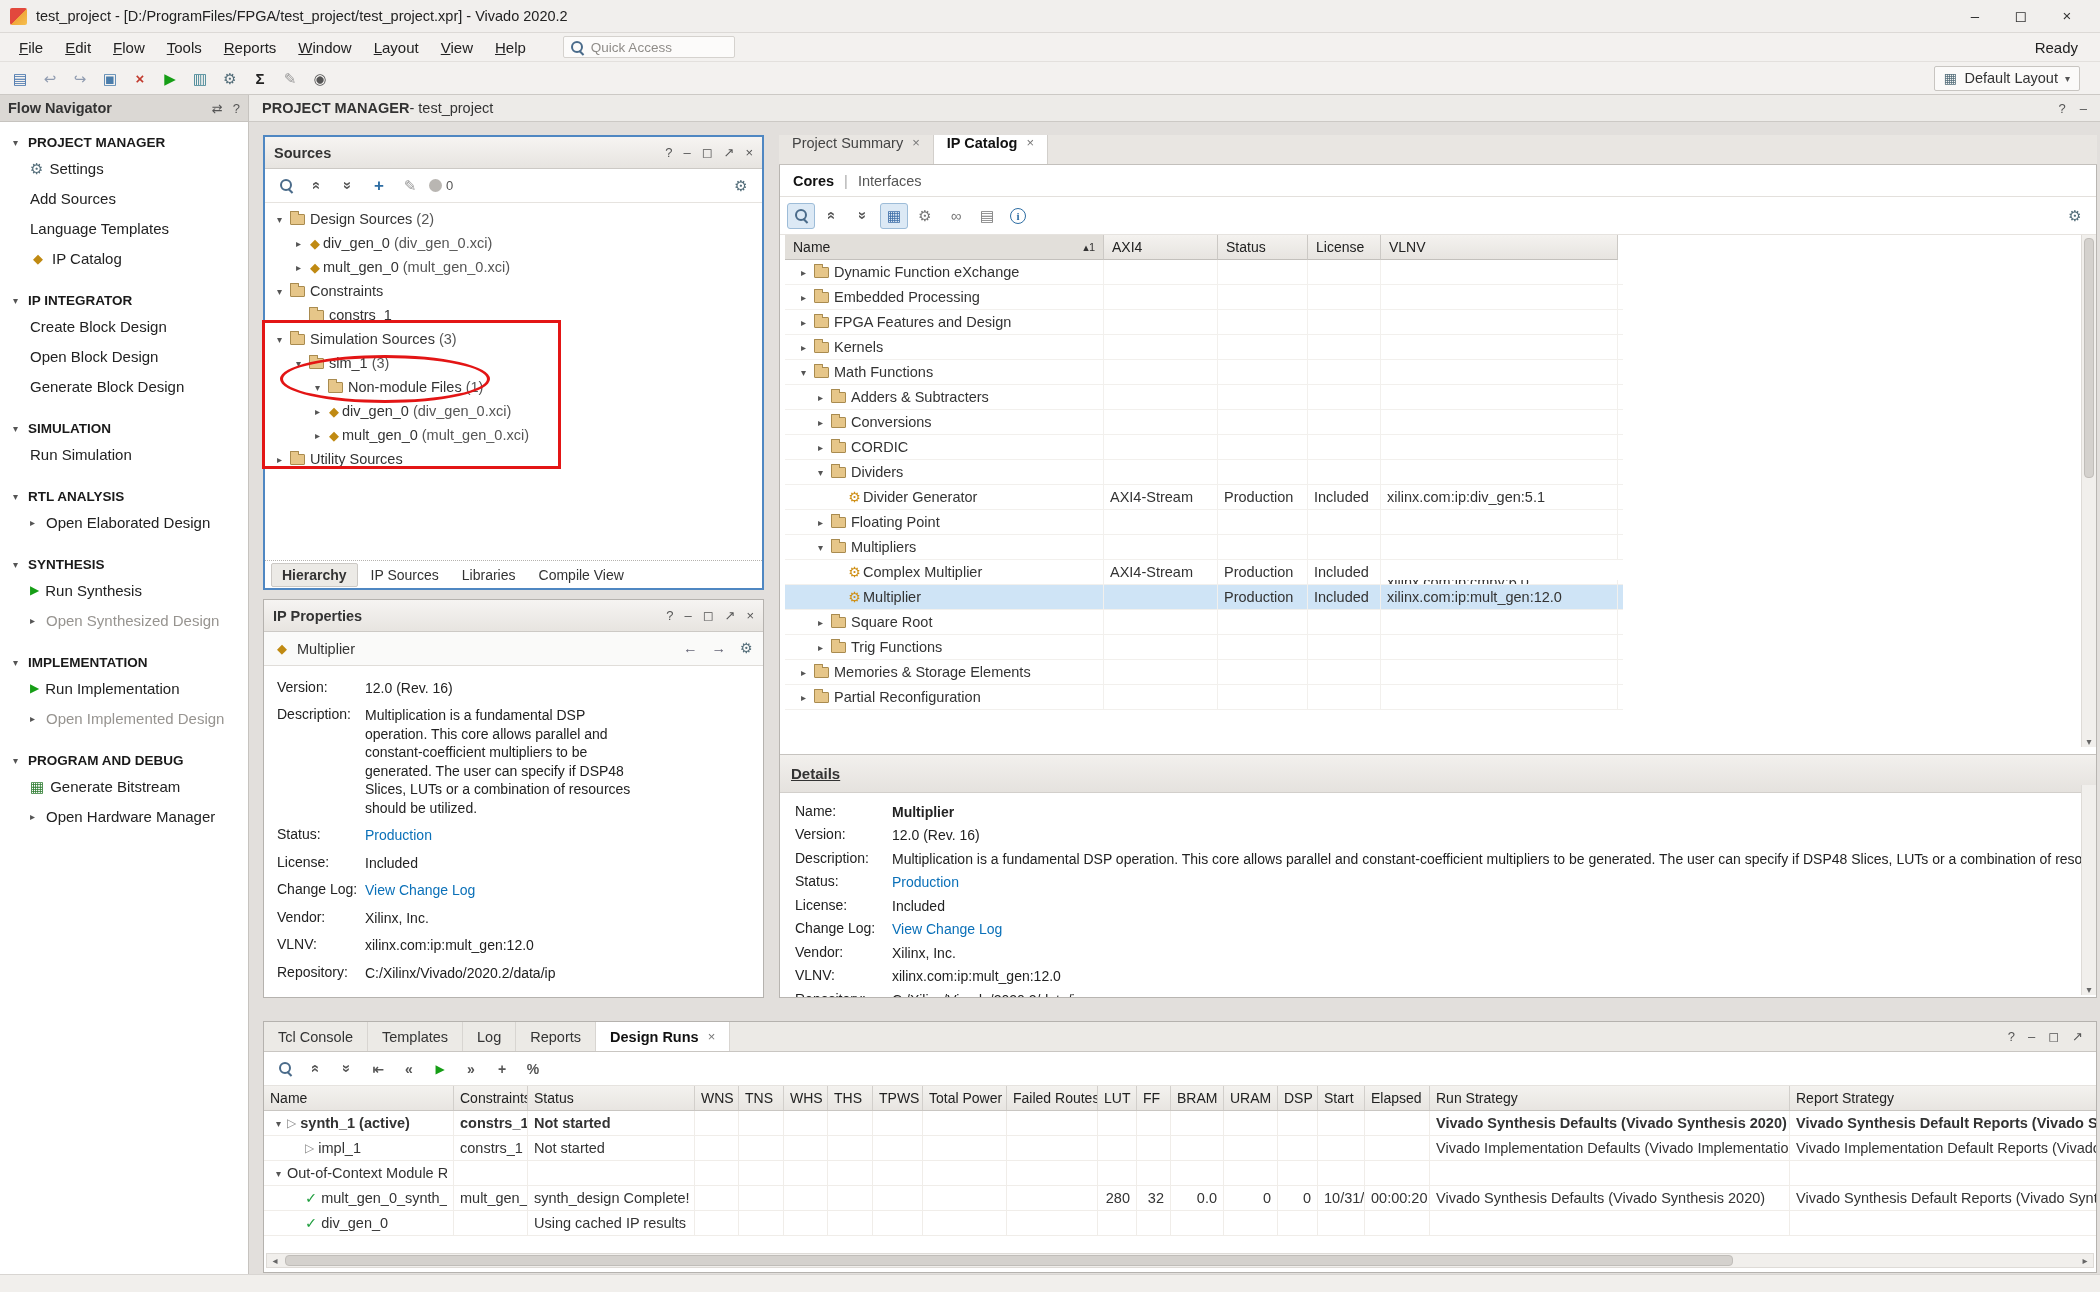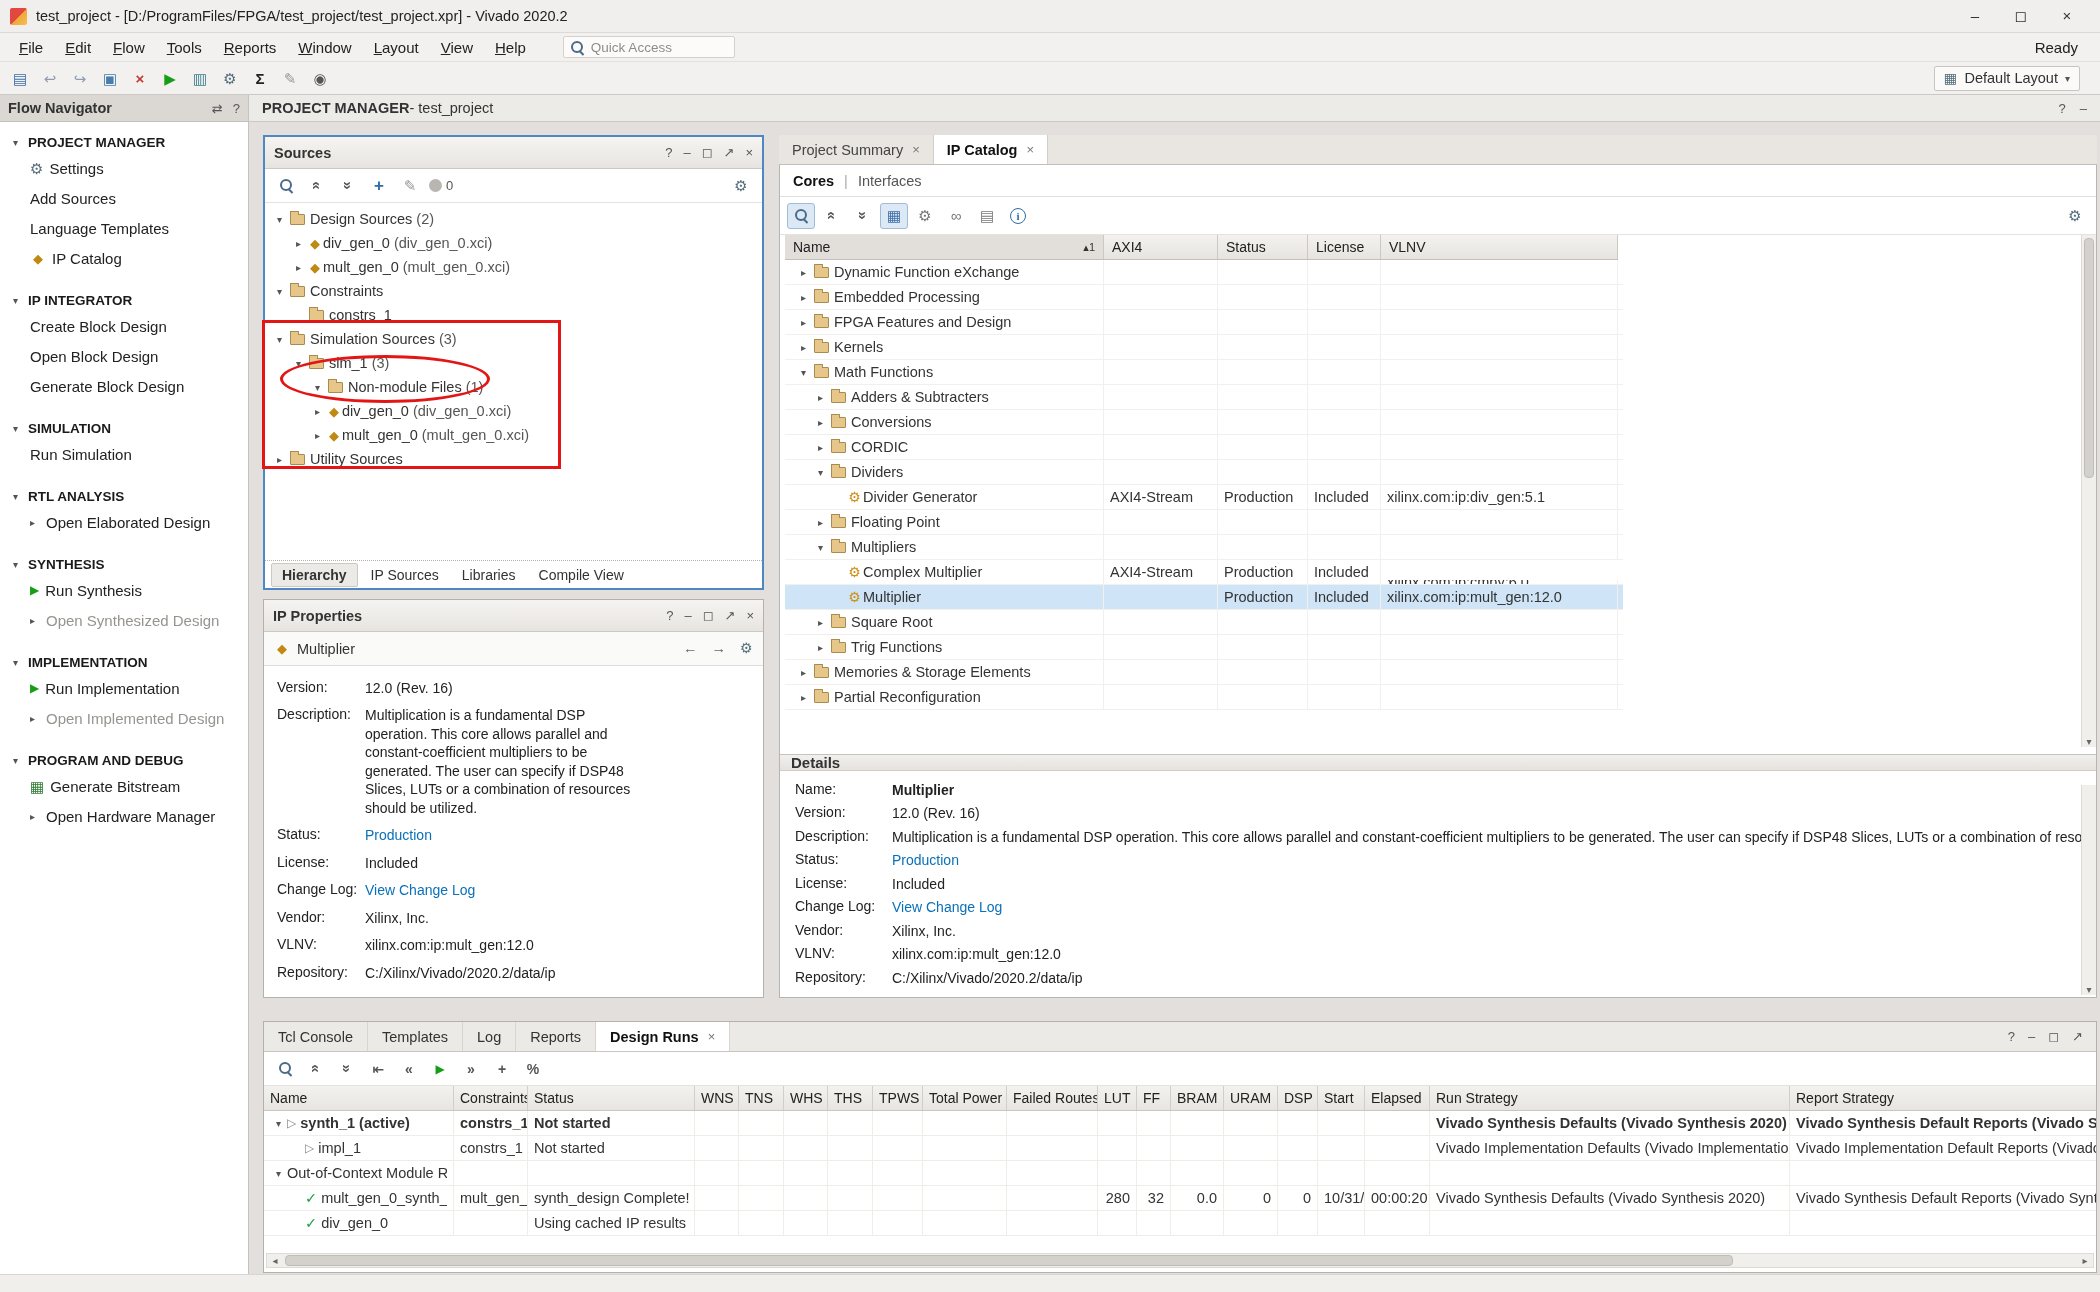--- a/index.html
+++ b/index.html
@@ -91,41 +91,41 @@
 .props-body{padding:13px 10px 0 13px;}
 .prow{display:flex;margin-bottom:9px;font-size:14px;}
 .pkey{width:88px;flex:none;color:#222;}
 .pval{color:#222;line-height:1.32;}
 .props-body .pval{max-width:285px;}
 .link{color:#0a70b8;}
 .bold{font-weight:bold;}
 
 
 .editor-tabs{position:absolute;left:530px;top:40px;width:1318px;height:30px;background:#e9e6e2;border-bottom:1px solid #c3c0bc;display:flex;}
-.etab{display:flex;align-items:center;gap:9px;padding:0 13px;border-right:1px solid #d2cfcb;color:#444;font-size:14.5px;}
+.etab{display:flex;align-items:flex-start;gap:9px;padding:0 13px;border-right:1px solid #d2cfcb;color:#444;font-size:14.5px;}
 .etab.active{background:#fff;font-weight:bold;color:#111;}
 .tab-close{color:#777;font-size:13px;font-weight:normal;}
 .right-body{position:absolute;left:530px;top:70px;width:1318px;height:833px;background:#fff;border:1px solid #b8b5b1;border-top:none;overflow:hidden;}
 .cat-subtabs{height:32px;display:flex;align-items:center;padding:0 13px;gap:10px;border-bottom:1px solid #e3e0dc;font-size:14.5px;}
 .subtab{color:#555;}
 .subtab.active{font-weight:bold;color:#111;}
 .subsep{color:#aaa;}
 .cat-toolbar{height:38px;border-bottom:1px solid #e6e3df;}
 .searchrow{height:37px;display:flex;align-items:center;gap:9px;padding:0 13px;}
 .searchbox{width:238px;height:26px;border:1px solid #bcb9b5;border-radius:13px;display:flex;align-items:center;padding:0 10px;background:#fff;}
 .cat-table{margin-left:5px;width:838px;}
 .cat-hrow{display:flex;height:25px;}
 .cat-hcell{background:linear-gradient(#f4f2ef,#e7e4e0);border-right:1px solid #ccc9c5;border-bottom:1px solid #c3c0bc;display:flex;align-items:center;padding:0 8px;font-size:14px;color:#222;flex:none;}
 .cat-hcell.first{background:#e2dfda;}
 .sort{margin-left:auto;font-size:11px;color:#333;}
 .cat-row{display:flex;height:25px;border-bottom:1px solid #f2f0ed;}
 .cat-row.selected{background:#cfe4f6;}
 .cat-cell{display:flex;align-items:center;padding:0 6px;border-right:1px solid #f2f0ed;overflow:hidden;white-space:nowrap;font-size:14.5px;flex:none;}
 .details{position:absolute;left:0;right:0;top:589px;bottom:0;border-top:1px solid #c6c3bf;overflow:hidden;background:#fff;}
-.details-head{height:16px;background:linear-gradient(#f2f0ed,#e5e2de);border-bottom:1px solid #d2cfcb;display:flex;align-items:center;padding:0 11px;font-weight:bold;}
+.details-head{height:38px;background:linear-gradient(#f2f0ed,#e5e2de);border-bottom:1px solid #d2cfcb;display:flex;align-items:center;padding:0 11px;font-weight:bold;text-decoration:underline;}
 .details-body{padding:10px 10px 0 15px;}
 .details-body .prow{margin-bottom:5px;}
 .details-body .pkey{width:97px;}
 .details-body .pval{white-space:nowrap;overflow:hidden;}
 
 
 .vscroll{position:absolute;width:15px;background:#f1efec;border-left:1px solid #dedbd7;}
 .cat-scroll{right:0;top:70px;height:512px;}
 .det-scroll{right:0;top:620px;bottom:2px;}
 .vthumb{position:absolute;left:2px;top:3px;width:10px;height:240px;background:#d4d1cd;border:1px solid #c0bdb9;border-radius:4px;}

